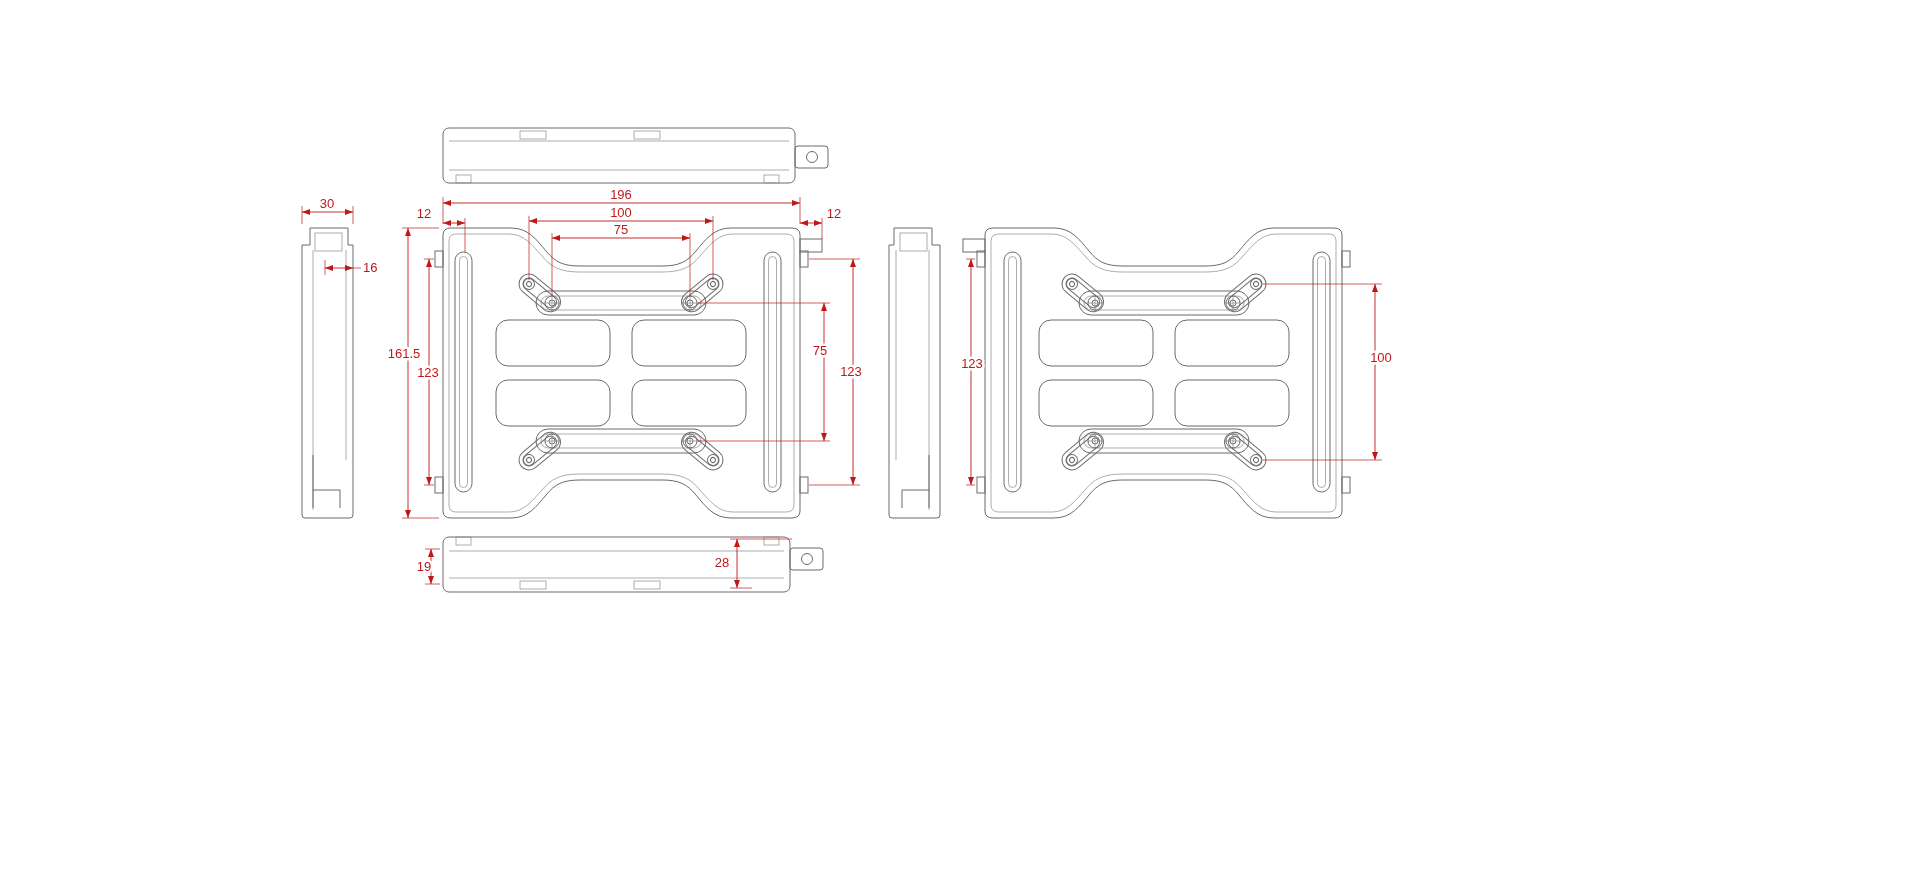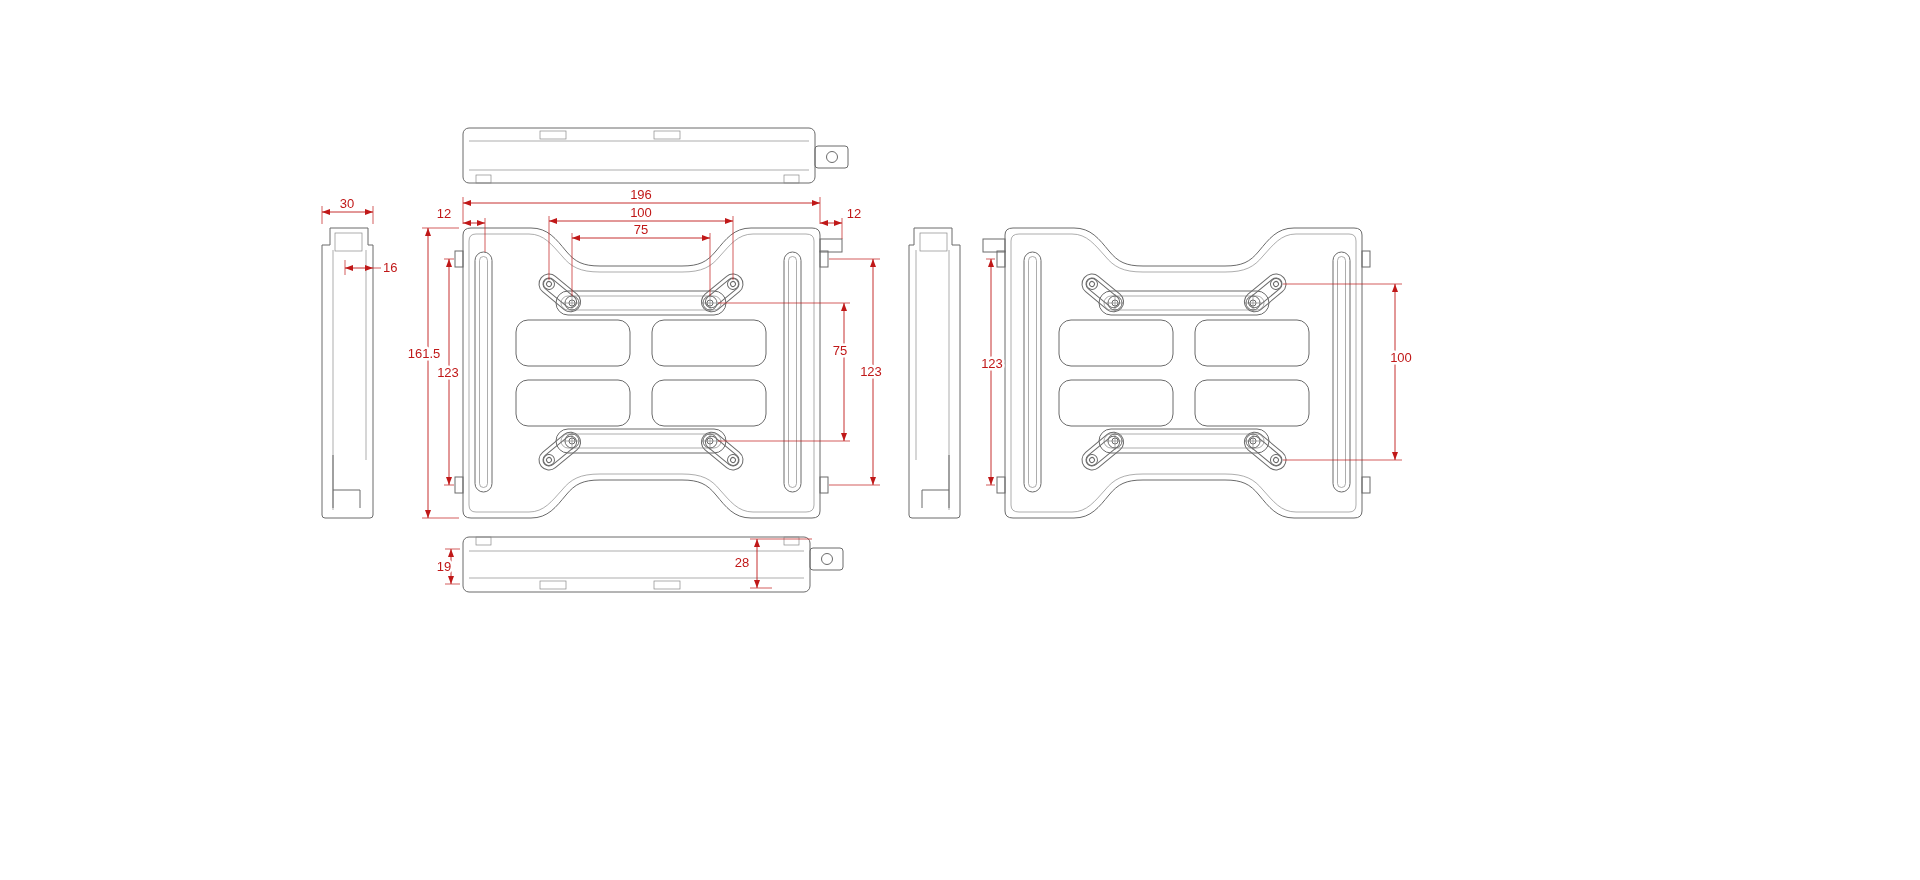--- a/index.html
+++ b/index.html
@@ -1,17 +1,17 @@
 <!DOCTYPE html>
 <html><head>
 <meta charset="utf-8">
 <style>
   html,body{margin:0;padding:0;background:#ffffff;}
   .stage{position:relative;width:1548px;height:880px;background:#ffffff;overflow:hidden;
-         font-family:"Liberation Sans", sans-serif;padding-left:20px;}
+         font-family:"Liberation Sans", sans-serif;}
   svg{display:block;}
   .geo{fill:none;stroke:#6b6b6b;stroke-width:1;}
   .geo-thin{fill:none;stroke:#8a8a8a;stroke-width:0.7;}
   .dim{fill:none;stroke:#c01818;stroke-width:0.9;}
   .ext{fill:none;stroke:#c01818;stroke-width:0.7;}
   .lbl{font:13px "Liberation Sans", sans-serif;fill:#c01818;text-anchor:middle;
        paint-order:stroke;stroke:#ffffff;stroke-width:5px;stroke-linejoin:round;}
   .lbl-start{text-anchor:start;}
 </style>
 </head>

